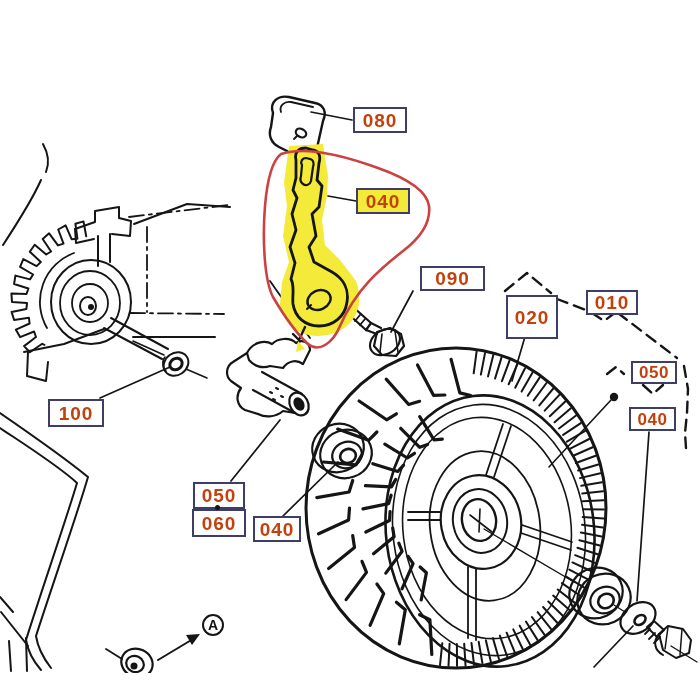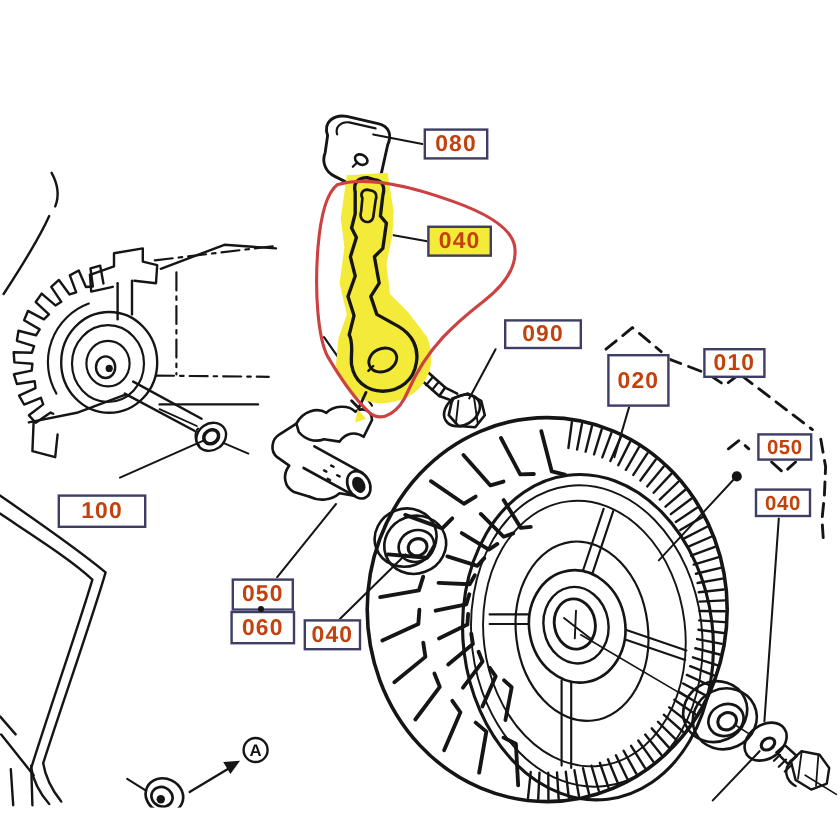--- a/index.html
+++ b/index.html
@@ -280,21 +280,21 @@
   </g>
 </svg>
 
 <div class="plabel" style="left:353px;top:107px;width:54px;height:26px">080</div>
 <div class="plabel hl" style="left:356px;top:188px;width:54px;height:26px">040</div>
 <div class="plabel" style="left:420px;top:266px;width:65px;height:25px">090</div>
 <div class="plabel" style="left:506px;top:295px;width:52px;height:44px">020</div>
 <div class="plabel" style="left:586px;top:290px;width:52px;height:25px">010</div>
 <div class="plabel sm" style="left:631px;top:361px;width:46px;height:23px">050</div>
 <div class="plabel sm" style="left:629px;top:407px;width:47px;height:24px">040</div>
-<div class="plabel" style="left:48px;top:412px;width:74px;height:28px">100</div>
+<div class="plabel" style="left:48px;top:399px;width:56px;height:28px">100</div>
 <div class="plabel" style="left:193px;top:482px;width:52px;height:27px">050</div>
 <div class="plabel" style="left:192px;top:509px;width:54px;height:28px">060</div>
 <div class="plabel" style="left:253px;top:516px;width:48px;height:26px">040</div>
 <div class="dot050"></div>
 
 <div class="amark">A</div>
 
 </div>
 
 </body></html>

